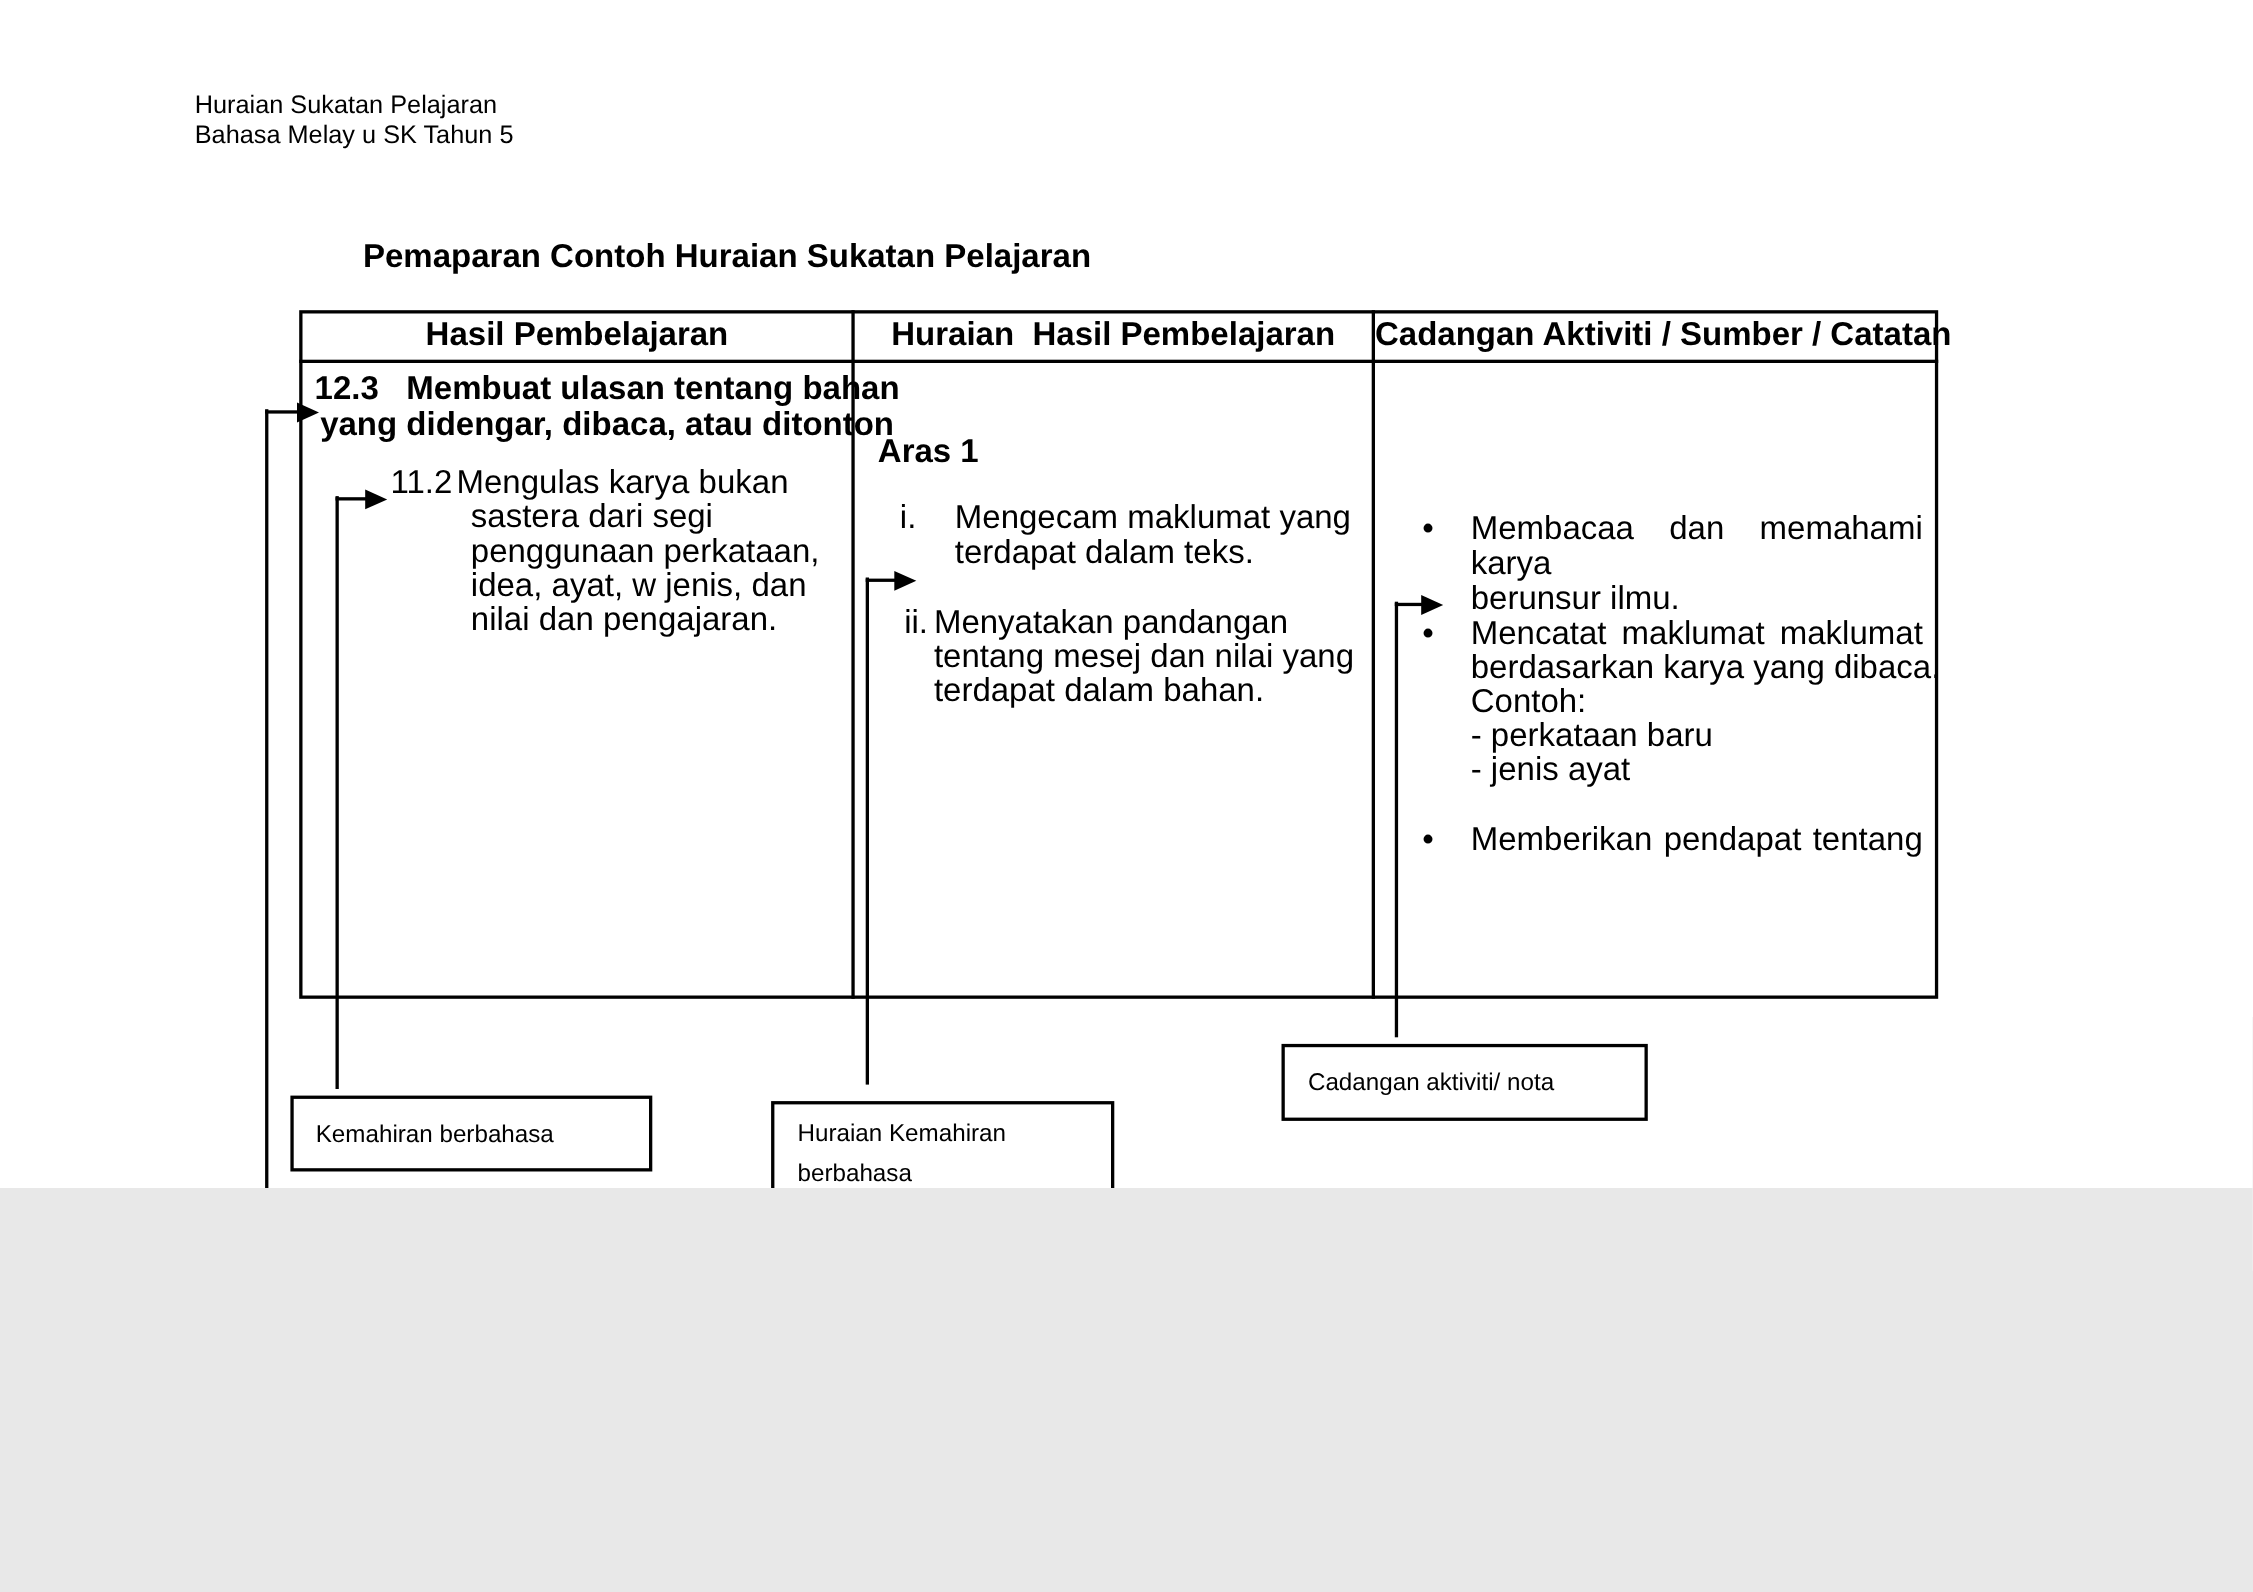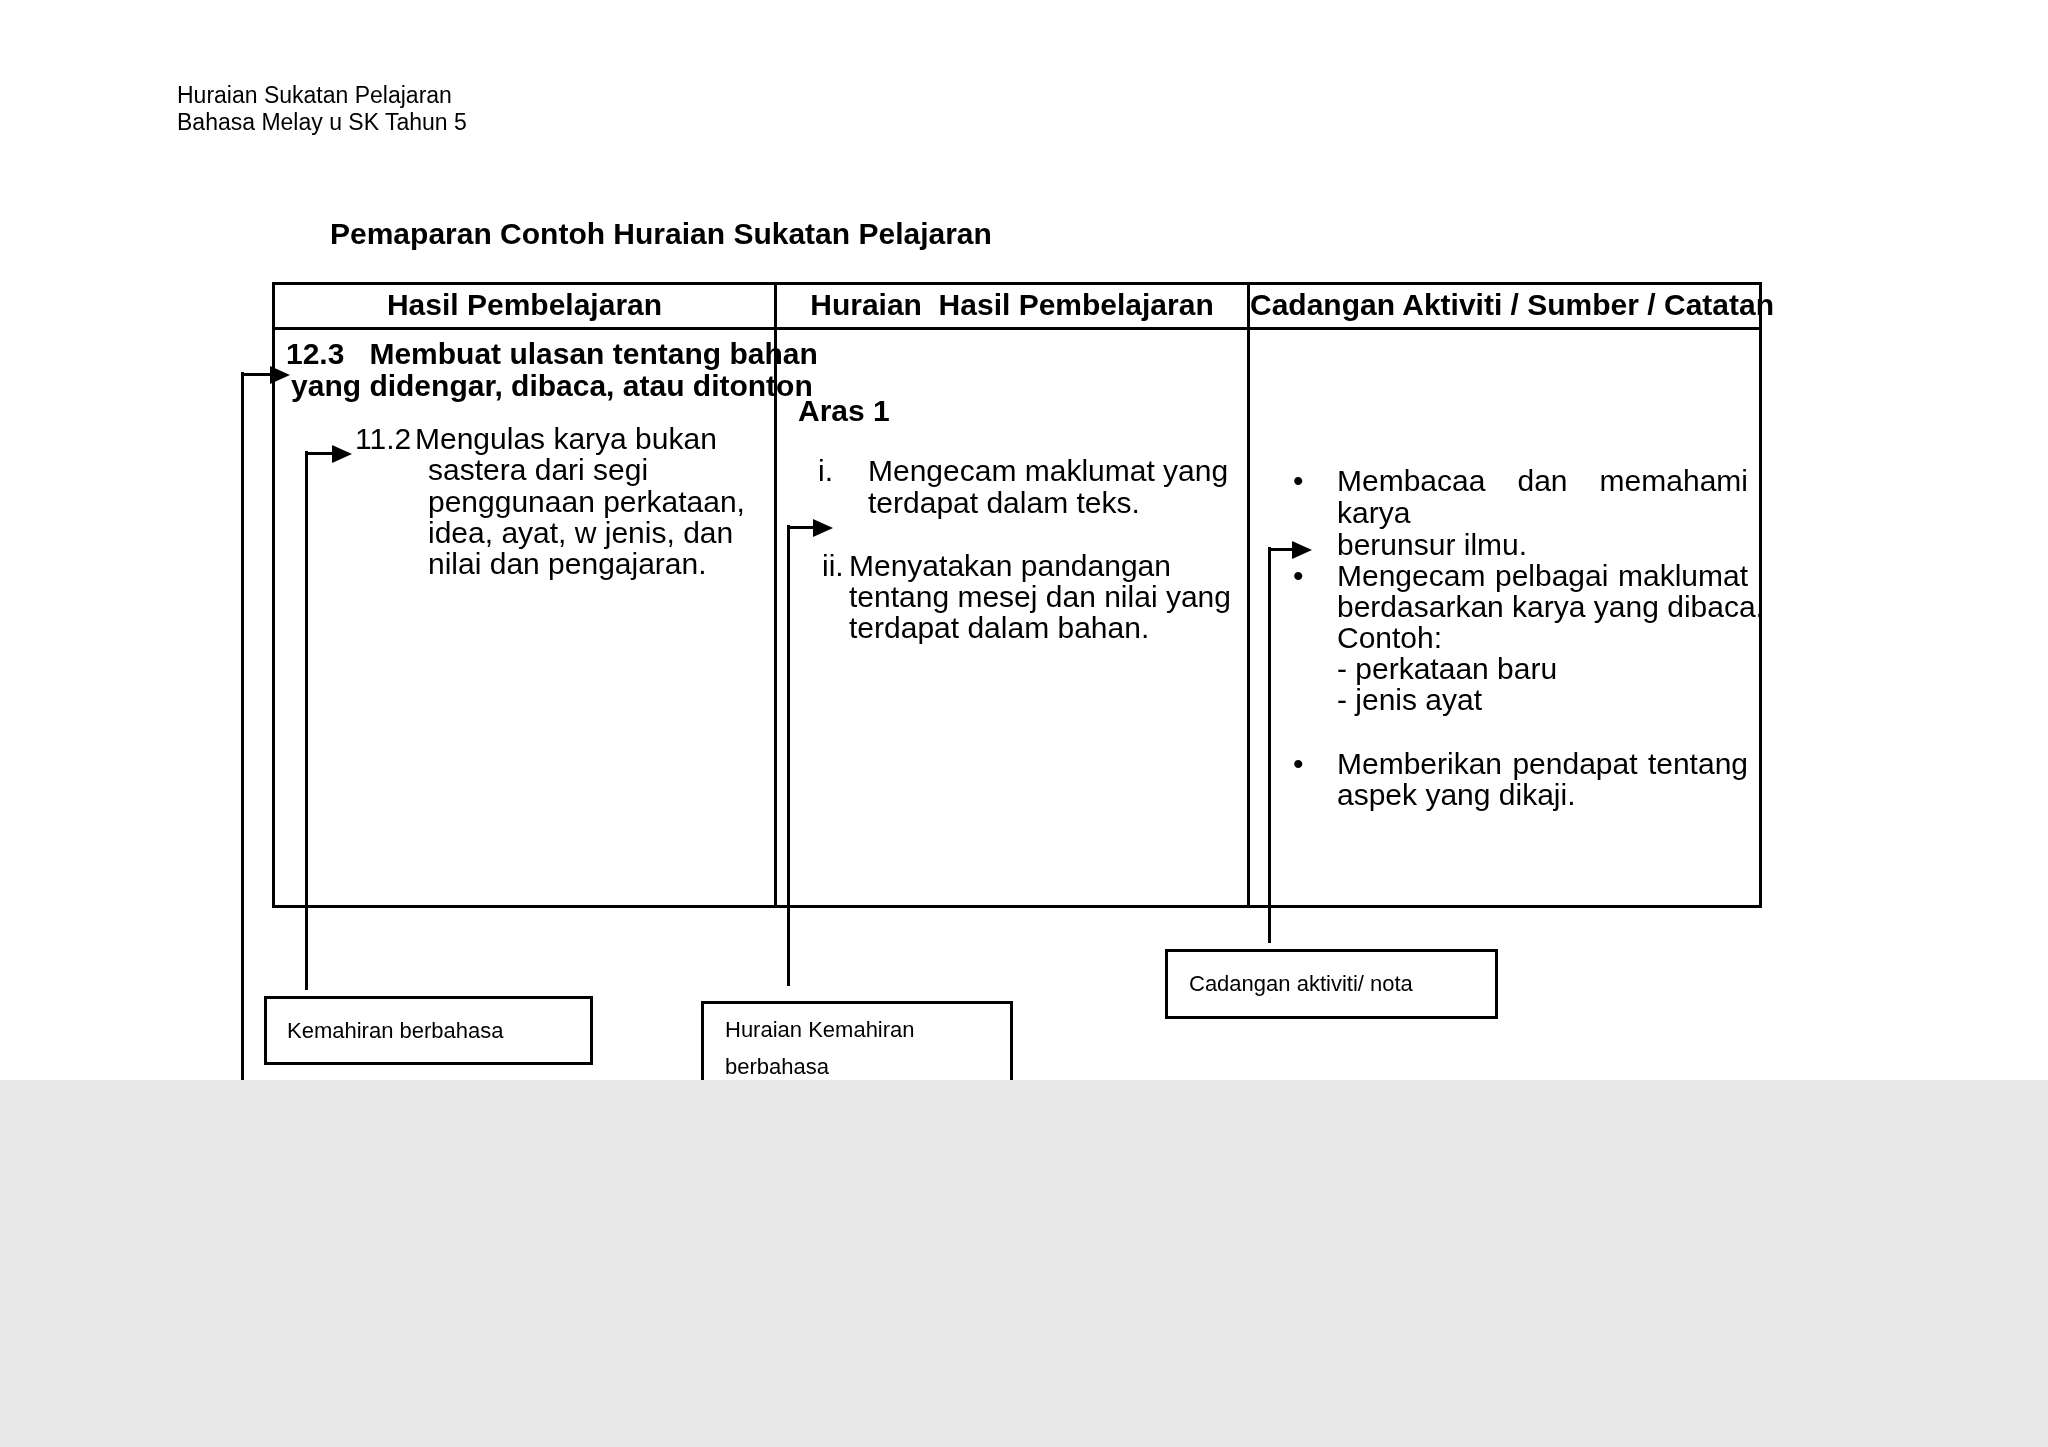--- a/index.html
+++ b/index.html
@@ -87,31 +87,30 @@
   </div>
 
   <div class="abs t30 line" style="left:1293px;top:465px;">•</div>
   <div class="abs t30 col3text" style="left:1337px;top:465px;">
     <div class="just">Membacaa dan memahami karya</div>
     <div class="line">berunsur ilmu.</div>
   </div>
 
   <div class="abs t30n line" style="left:1293px;top:560px;">•</div>
   <div class="abs t30n col3text" style="left:1337px;top:560px;">
-    <div class="just">Mengecam pelbagai maklumat</div>
+    <div class="just">Mencatat maklumat maklumat</div>
     <div class="line">berdasarkan karya yang dibaca.</div>
     <div class="line">Contoh:</div>
     <div class="line">- perkataan baru</div>
     <div class="line">- jenis ayat</div>
   </div>
 
   <div class="abs t30n line" style="left:1293px;top:748px;">•</div>
   <div class="abs t30n col3text" style="left:1337px;top:748px;">
     <div class="just">Memberikan pendapat tentang</div>
-    <div class="line">aspek yang dikaji.</div>
   </div>
 
   <div class="abs vline" style="left:241px;top:372px;height:735px;"></div>
   <div class="abs hline" style="left:241px;top:373px;width:32px;"></div>
   <div class="abs arrowhead" style="left:270px;top:366px;"></div>
 
   <div class="abs vline" style="left:305px;top:451px;height:539px;"></div>
   <div class="abs hline" style="left:305px;top:452px;width:30px;"></div>
   <div class="abs arrowhead" style="left:332px;top:445px;"></div>
 

